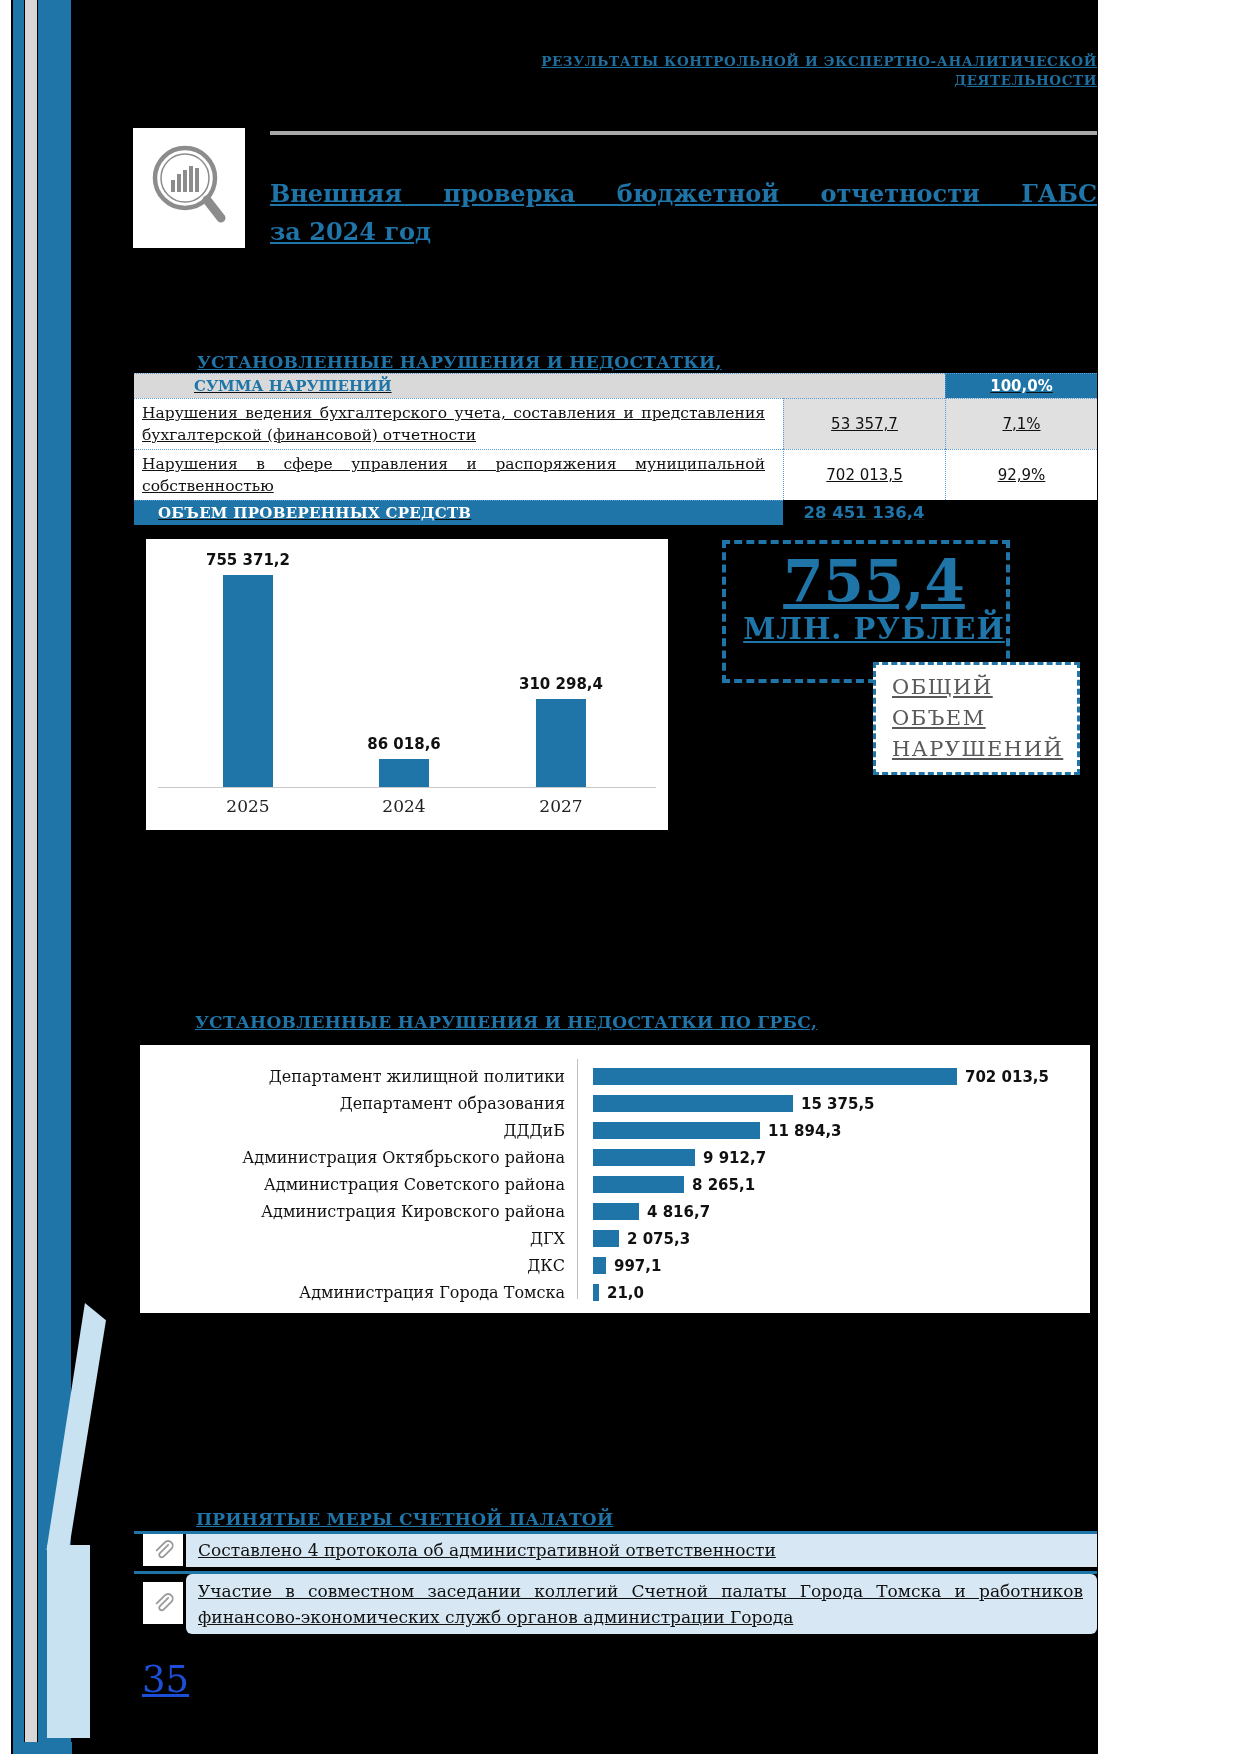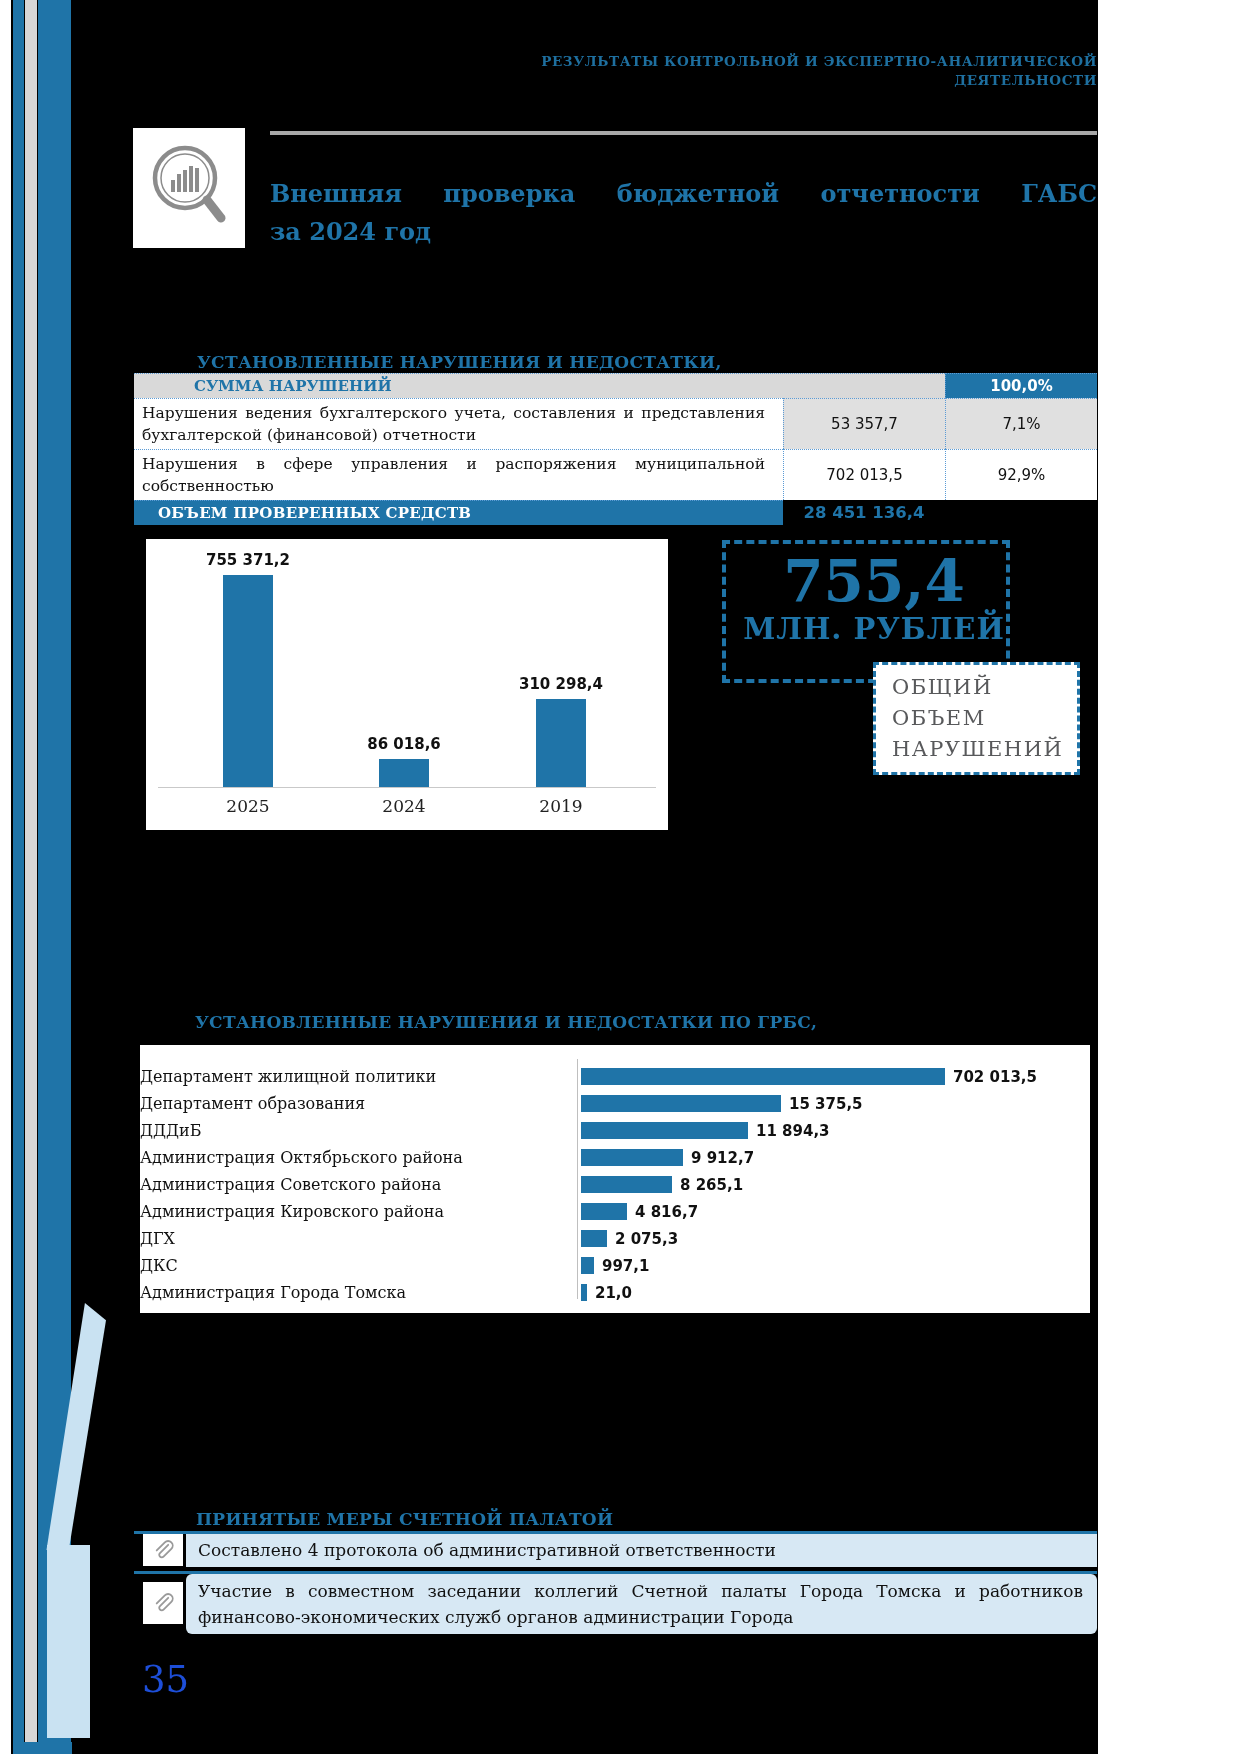--- a/index.html
+++ b/index.html
@@ -1,18 +1,18 @@
 <!DOCTYPE html>
 <html><head>
 <meta charset="utf-8">
 <style>
   html,body{margin:0;padding:0;background:#ffffff;}
   #page{position:relative;width:1240px;height:1754px;background:#ffffff;overflow:hidden;
         font-family:"DejaVu Serif","Liberation Serif",serif;}
-  .abs{position:absolute;}
+  .abs{position:absolute;text-decoration:underline;}
 
   
   #black-bg{left:11px;top:0;width:1087px;height:1754px;background:#000000;}
   .stripe{top:0;height:1754px;}
   #stripe-blue-1{left:13px;width:11px;background:#1F74A8;}
   #stripe-gray{left:25px;width:12px;background:#D8D6D6;}
   #stripe-blue-2{left:38px;width:33px;background:#1F74A8;}
   #deco-diagonal{left:44px;top:1303px;width:62px;height:247px;background:#C9E2F2;
       clip-path:polygon(4% 100%,66% 0%,100% 7%,40% 100%);}
   #deco-bar{left:47px;top:1545px;width:43px;height:193px;background:#C9E2F2;}
@@ -70,21 +70,21 @@
   #callout-755 .unit{font-size:29px;font-weight:bold;letter-spacing:1px;}
   #callout-label{left:873px;top:662px;width:207px;height:113px;background:#ffffff;
       border:3px dashed #1F74A8;box-sizing:border-box;color:#58595B;font-size:21px;
       line-height:31px;letter-spacing:1.5px;padding:7px 0 0 16px;}
 
   
   #heading-2{left:195px;top:1012px;font-weight:600;}
   #chart2{left:140px;top:1045px;width:950px;height:268px;background:#ffffff;}
   #chart2-axis{position:absolute;left:437px;top:14px;height:240px;width:1px;background:#BFBFBF;}
   .hrow{position:absolute;left:0;width:950px;height:27px;display:flex;align-items:center;}
-  .hlabel{width:425px;text-align:left;padding-right:16px;font-size:16px;color:#111;}
+  .hlabel{width:425px;text-align:right;padding-right:28px;font-size:16px;color:#111;}
   .hbar{height:17px;background:#1F74A8;}
   .hval{padding-left:8px;font-weight:bold;font-size:15px;color:#111;
       font-family:"DejaVu Sans","Liberation Sans",sans-serif;white-space:nowrap;}
 
   
   #heading-3{left:196px;top:1509px;}
   .mrule{left:134px;width:963px;height:3px;background:#1F74A8;}
   .clipbox{background:#ffffff;display:flex;align-items:center;justify-content:center;}
   .mband{background:#D7E8F4;box-sizing:border-box;color:#111;font-size:17px;}
   #m-band-1{left:186px;top:1534px;width:911px;height:33px;line-height:33px;padding-left:12px;}
@@ -156,21 +156,21 @@
   <div class="abs" id="chart1">
     <div class="vval" style="left:32px;top:12px;">755 371,2</div>
     <div class="vbar" style="left:77px;top:36px;height:212px;"></div>
     <div class="vval" style="left:188px;top:196px;">86 018,6</div>
     <div class="vbar" style="left:233px;top:220px;height:28px;"></div>
     <div class="vval" style="left:345px;top:136px;">310 298,4</div>
     <div class="vbar" style="left:390px;top:160px;height:88px;"></div>
     <div id="chart1-baseline"></div>
     <div class="vyear" style="left:52px;">2025</div>
     <div class="vyear" style="left:208px;">2024</div>
-    <div class="vyear" style="left:365px;">2019</div>
+    <div class="vyear" style="left:365px;">2027</div>
   </div>
 
   <div class="abs" id="callout-755">
     <div class="big">755,4</div>
     <div class="unit">МЛН. РУБЛЕЙ</div>
   </div>
   <div class="abs" id="callout-label">
     <div>ОБЩИЙ</div>
     <div>ОБЪЕМ</div>
     <div>НАРУШЕНИЙ</div>

